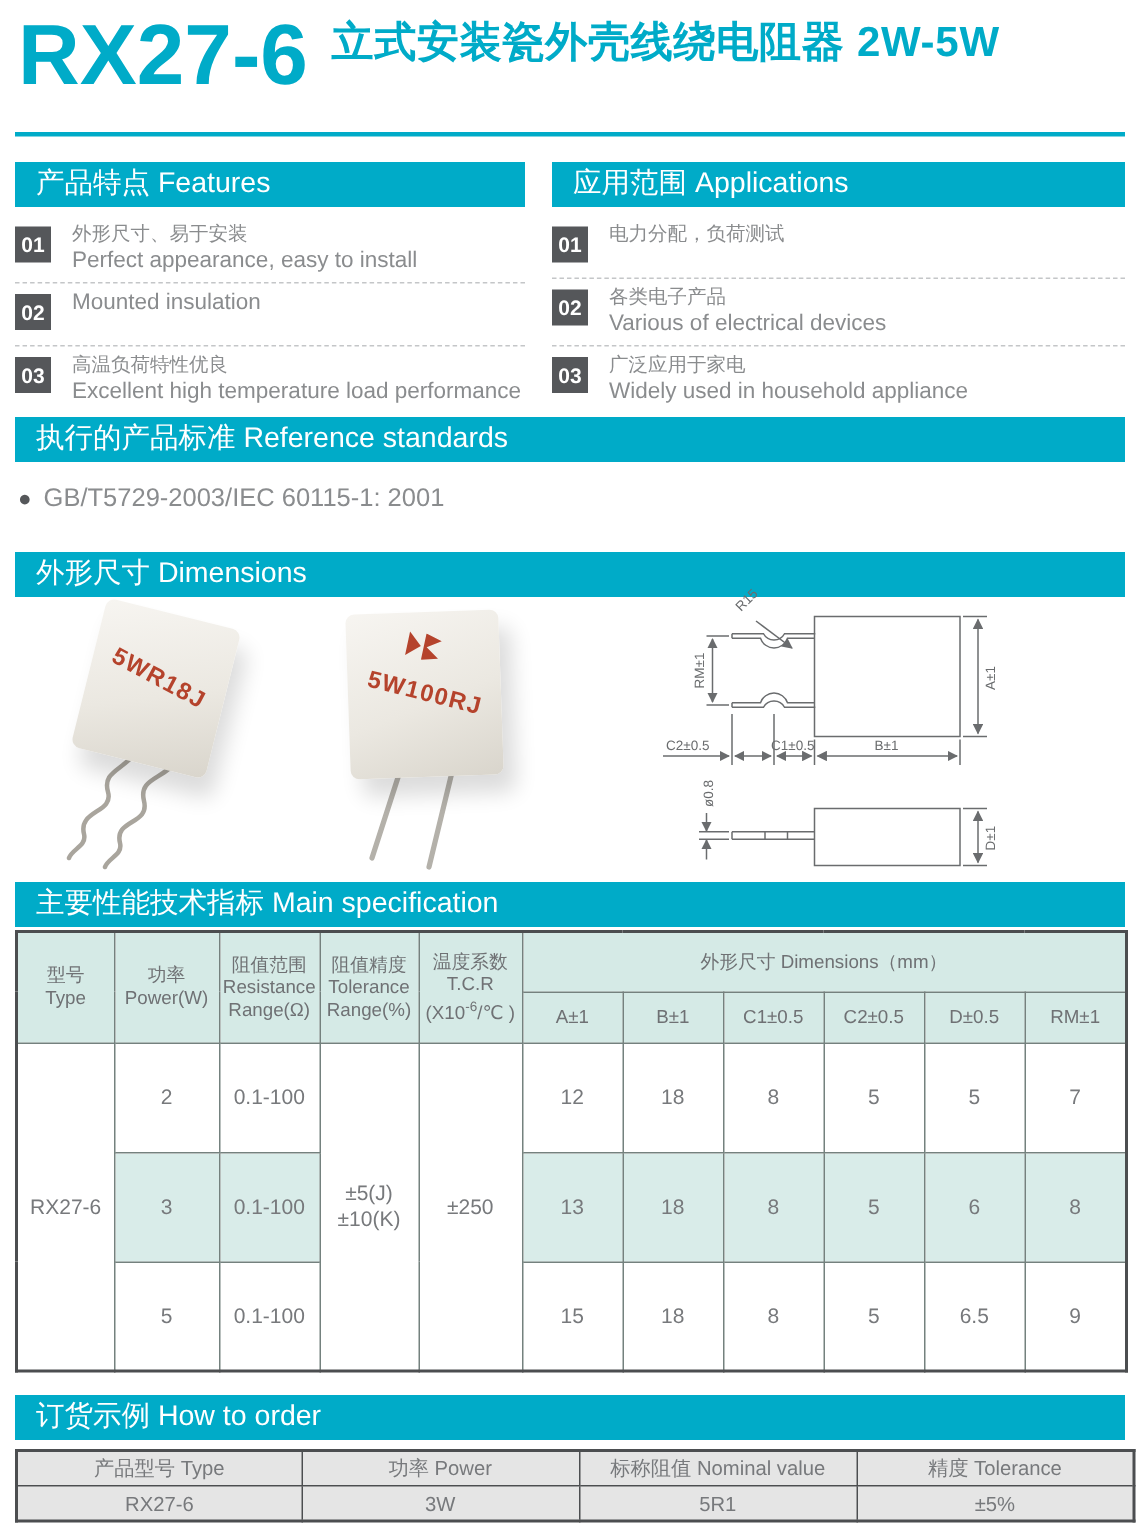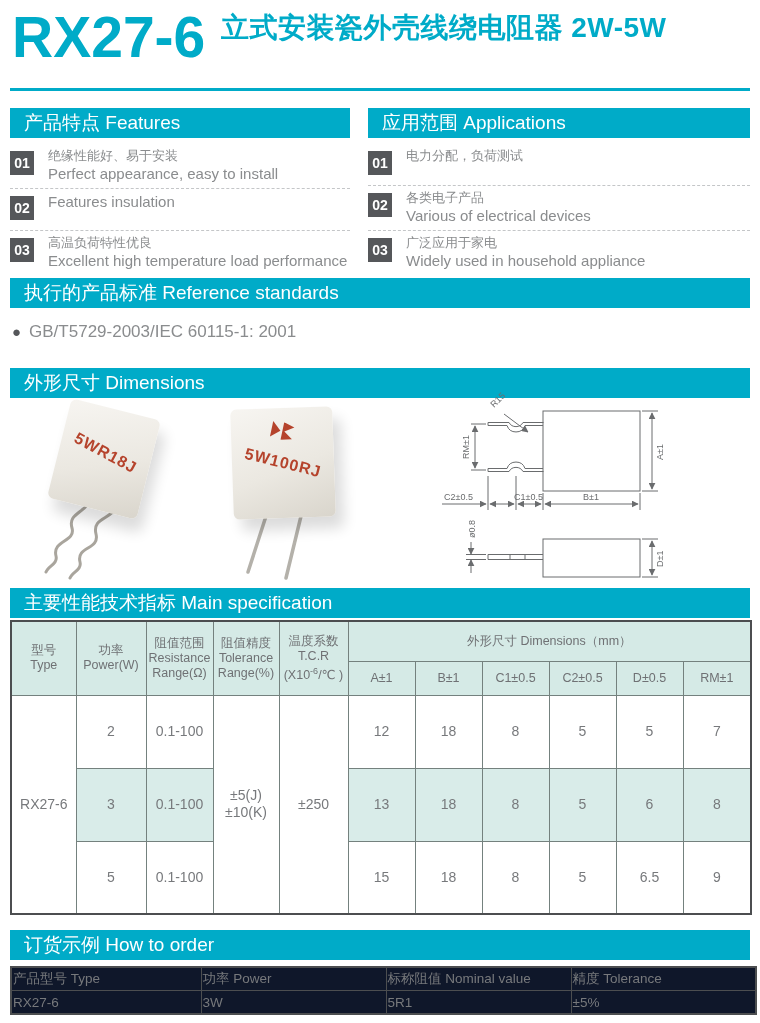--- a/index.html
+++ b/index.html
@@ -61,45 +61,45 @@
   #spec-table td{font-size:14px;color:#77797c;background:#fff;line-height:17px;}
   #spec-table tr.group-row{height:40px;margin-left:16px;}
   #spec-table tr.sub-row{height:34px;}
   #spec-table tr.body-row{height:73px;}
   #spec-table td.hl{background:#d9ece9;}
   .preline{white-space:pre-line;}
   .tcr-sup{font-size:9px;vertical-align:super;}
 
   
   #order-table{position:absolute;left:10px;top:966px;width:740px;border-collapse:collapse;table-layout:fixed;border:2px solid #4c4e50;}
-  #order-table td{border:1px solid #4c4e50;font-size:13.5px;color:#77797c;text-align:left;height:20px;background:#0f172a;}
+  #order-table td{border:1px solid #4c4e50;font-size:13.5px;color:#77797c;text-align:center;height:20px;background:#e5e5e5;}
 </style>
 </head>
 <body>
 
 <div class="page">
 
   <div class="header-model">RX27-6</div>
   <div class="header-titles">
     <div class="header-title-zh">立式安装瓷外壳线绕电阻器 2W-5W</div>
   </div>
   <div class="top-divider"></div>
 
   <div class="bar" id="features-bar">产品特点 Features</div>
   <div class="bar" id="applications-bar">应用范围 Applications</div>
 
   <div class="item-list" id="features-list">
     <div class="item">
       <span class="badge">01</span>
-      <div class="zh">绝缘性能好、易于安装</div>
+      <div class="zh">外形尺寸、易于安装</div>
       <div class="en">Perfect appearance, easy to install</div>
     </div>
     <div class="item">
       <span class="badge">02</span>
-      <div class="en">Features  insulation</div>
+      <div class="en">Mounted  insulation</div>
     </div>
     <div class="item last">
       <span class="badge">03</span>
       <div class="zh">高温负荷特性优良</div>
       <div class="en">Excellent high temperature load performance</div>
     </div>
   </div>
 
   <div class="item-list" id="applications-list">
     <div class="item">

